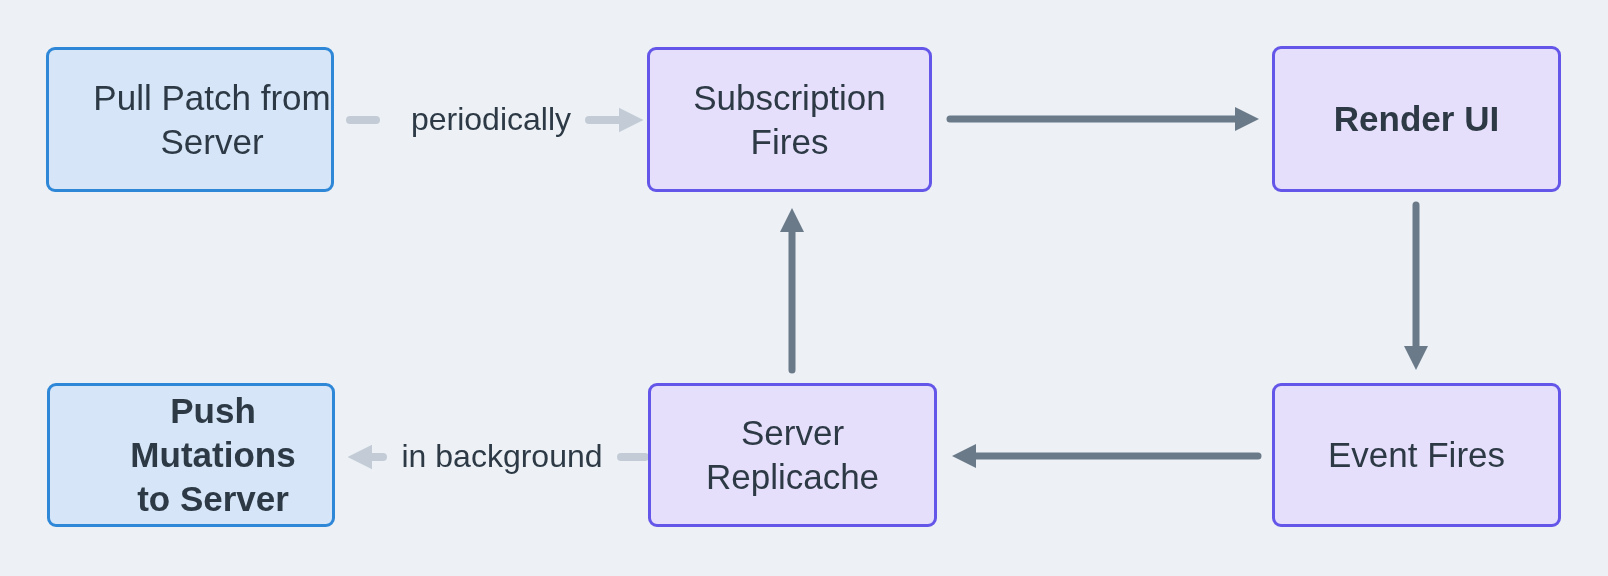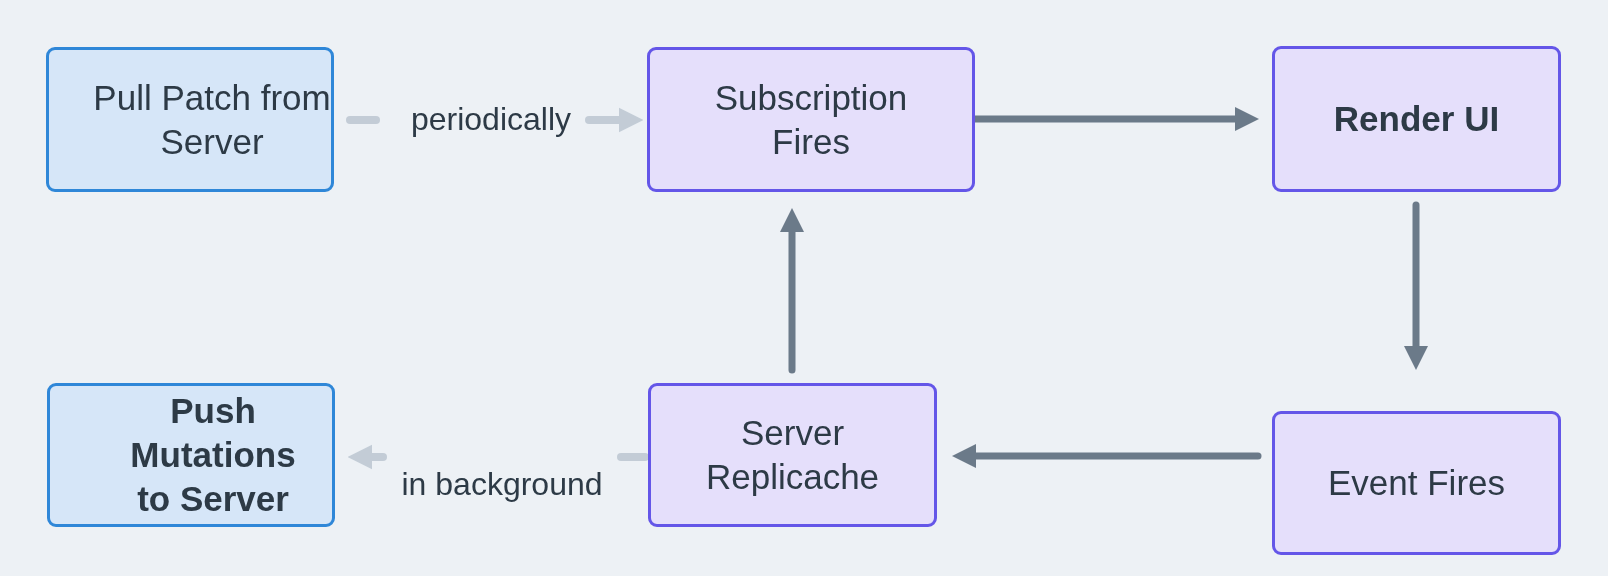--- a/index.html
+++ b/index.html
@@ -35,35 +35,35 @@
     border: 3px solid;
     font-size: 35px;
     line-height: 44px;
     color: var(--text);
     text-align: center;
   }
   .node.blue   { background: var(--blue-fill);   border-color: var(--blue-border); padding-left: 44px; }
   .node.purple { background: var(--purple-fill); border-color: var(--purple-border); }
 
   .node.pull-patch   { left: 46px;   top: 47px;  width: 288px; height: 145px; }
-  .node.subscription { left: 647px;  top: 47px;  width: 328px; height: 145px; }
+  .node.subscription { left: 647px;  top: 47px;  width: 285px; height: 145px; }
   .node.render-ui    { left: 1272px; top: 46px;  width: 289px; height: 146px; font-weight: bold; }
   .node.push-mut     { left: 47px;   top: 383px; width: 288px; height: 144px; font-weight: bold; }
   .node.mutate       { left: 648px;  top: 383px; width: 289px; height: 144px; }
-  .node.event-fires  { left: 1272px; top: 383px; width: 289px; height: 144px; margin-top: 28px; }
+  .node.event-fires  { left: 1272px; top: 383px; width: 289px; height: 144px; }
 
   .edge-label {
     position: absolute;
     transform: translate(-50%, -50%);
     font-size: 32px;
     color: var(--text);
     white-space: nowrap;
   }
   .edge-label.periodically  { left: 491px; top: 119px; }
-  .edge-label.in-background { left: 502px; top: 456px; margin-top: 28px; }
+  .edge-label.in-background { left: 502px; top: 456px; }
 </style>
 </head>
 <body>
 
 <div class="canvas">
 
   <svg class="edges" viewBox="0 0 1608 576" xmlns="http://www.w3.org/2000/svg">
     <defs>
       <marker id="head-dark" viewBox="0 0 10 10" refX="1" refY="5" markerWidth="3.5" markerHeight="3.8" orient="auto">
         <path d="M0,0 L10,5 L0,10 z" fill="var(--arrow-dark, #6b7a89)"></path>

